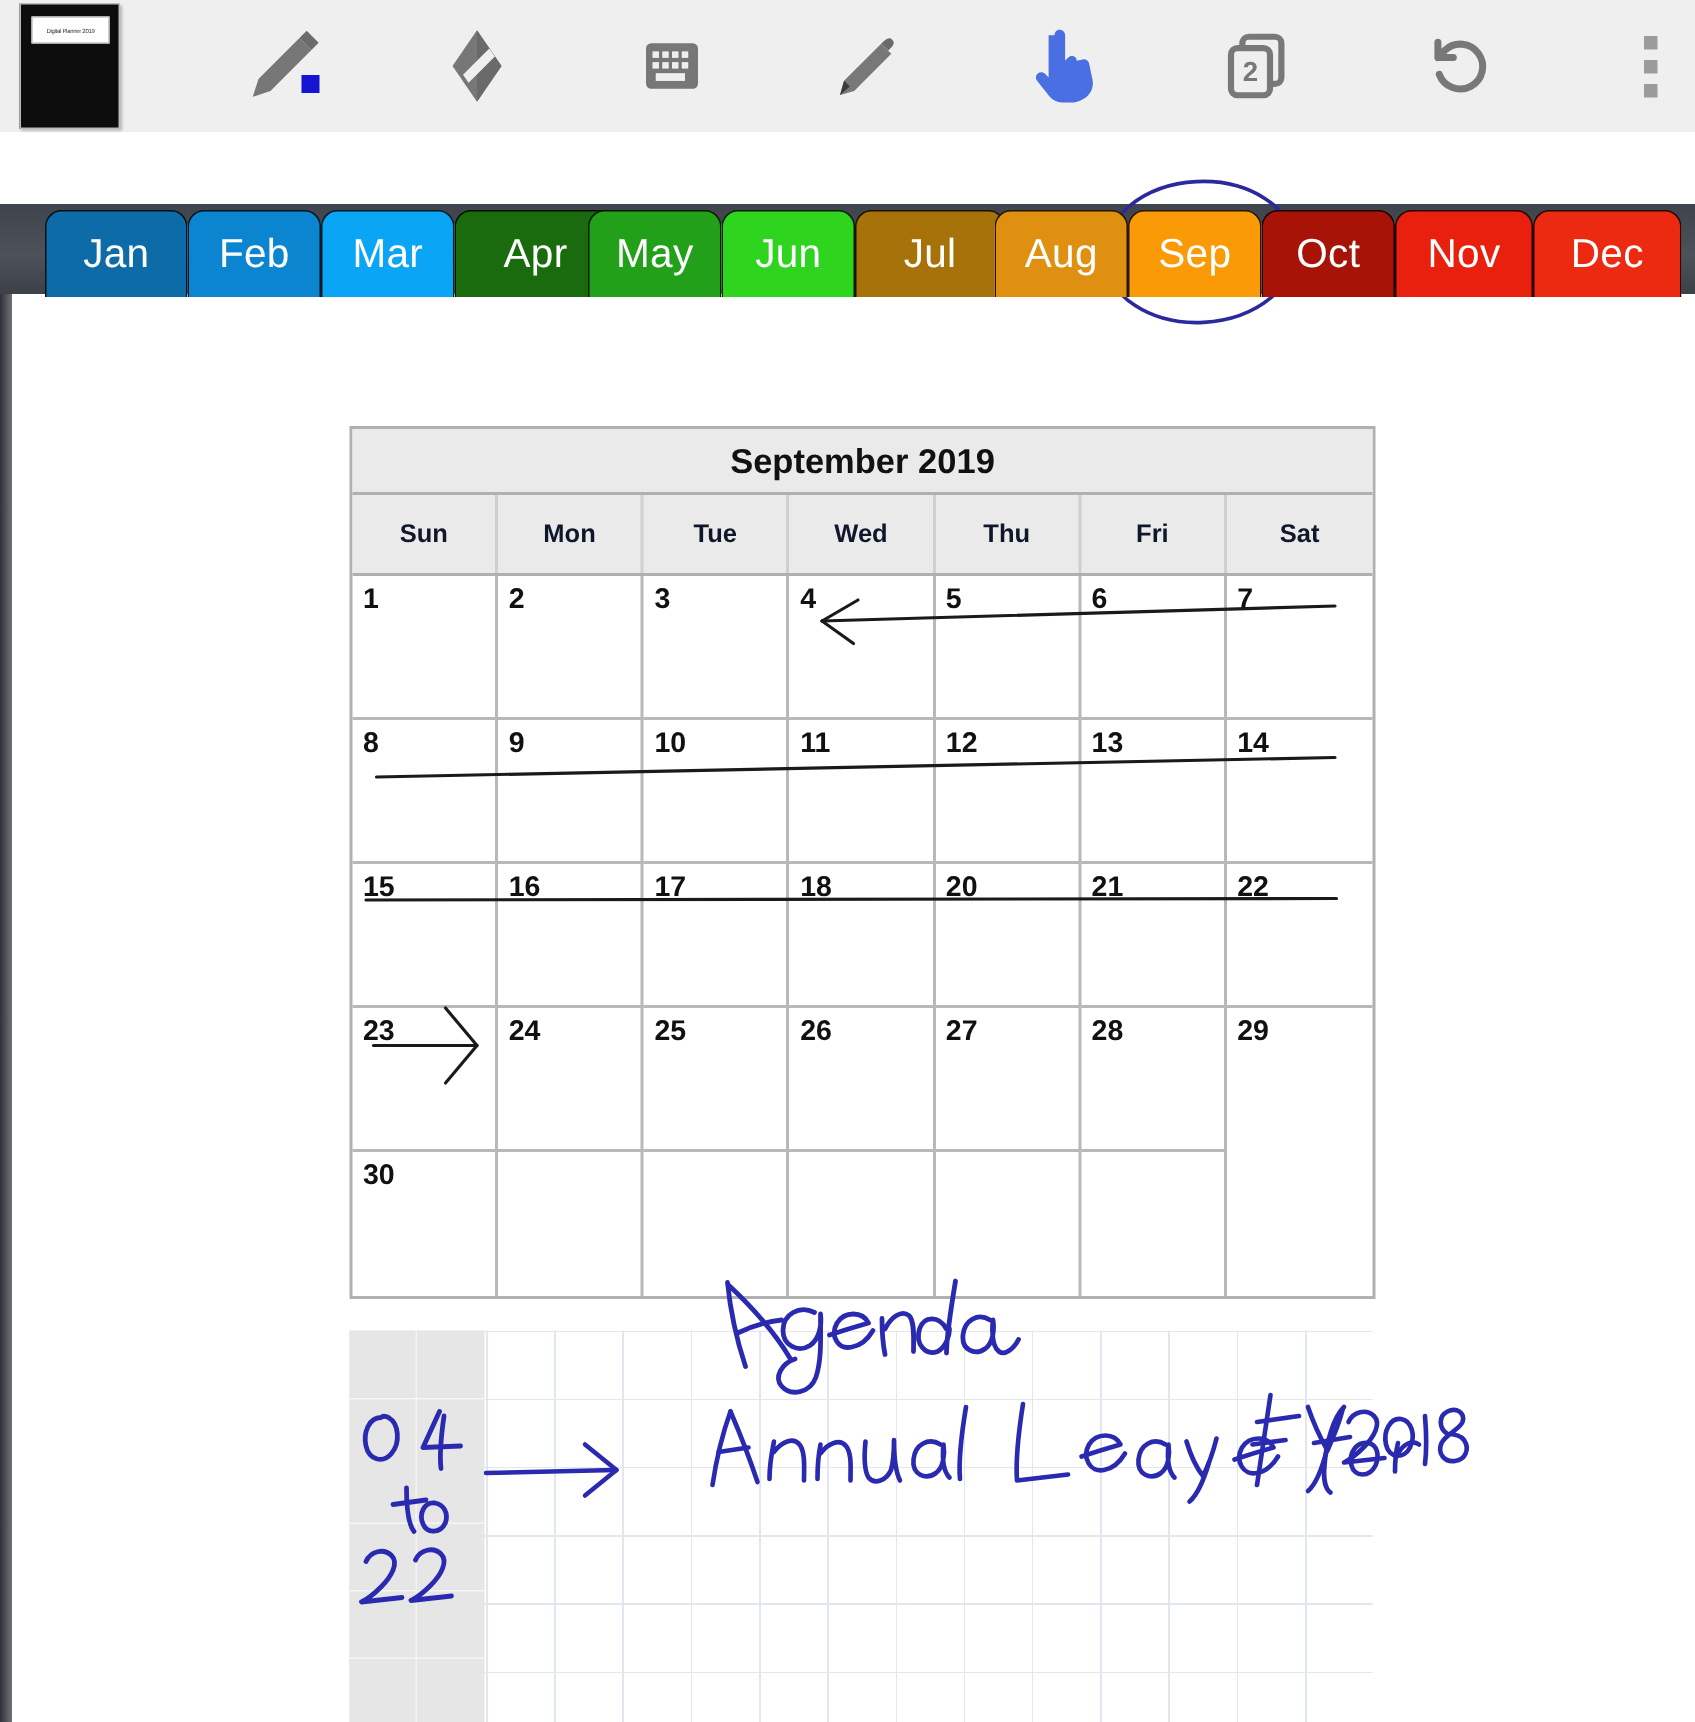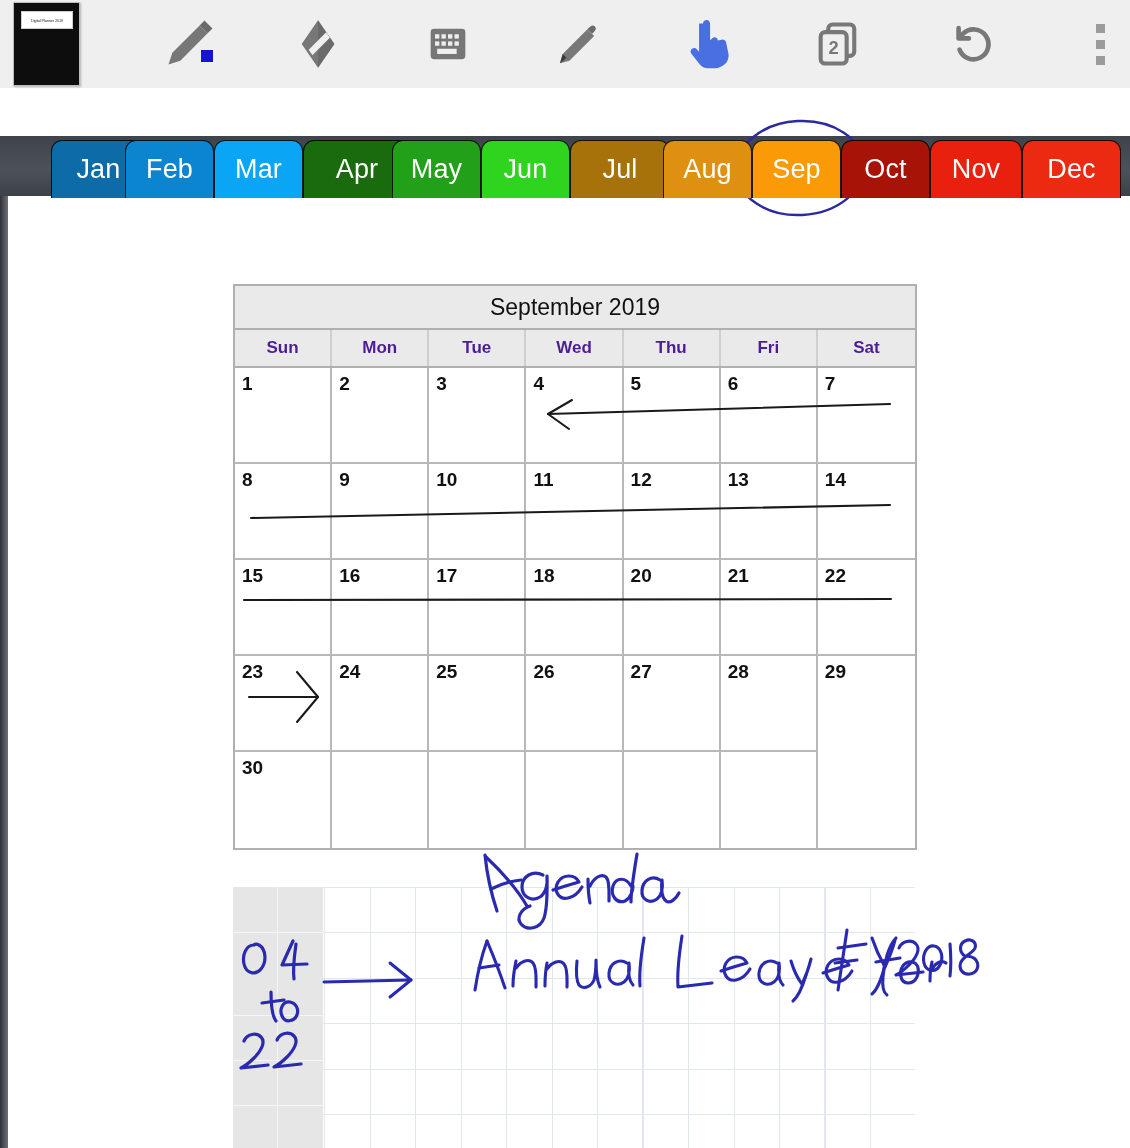--- a/index.html
+++ b/index.html
@@ -80,31 +80,31 @@
   
   .cal {
     position: absolute; left: 233px; top: 284px;
     width: 684px;
     border: 2px solid #b0b0b0;
     background: #ffffff;
   }
   .cal-title {
     height: 44px; background: #eaeaea;
     display: flex; align-items: center; justify-content: center;
-    font-size: 23px; font-weight: normal; color: #111;
+    font-size: 23px; font-weight: bold; color: #111;
     border-bottom: 2px solid #b0b0b0;
   }
   .cal-dow {
     display: grid; grid-template-columns: repeat(7, 1fr);
     background: #eaeaea;
     border-bottom: 2px solid #b0b0b0;
   }
   .cal-dow div {
-    height: 36px; display: flex; align-items: center; justify-content: center;
-    font-size: 17px; font-weight: bold; color: #4c1d95;
+    height: 52px; display: flex; align-items: center; justify-content: center;
+    font-size: 17px; font-weight: bold; color: #0f172a;
     border-right: 2px solid #cfcfcf;
   }
   .cal-dow div:last-child { border-right: none; }
   .cal-grid { display: grid; grid-template-columns: repeat(7, 1fr); }
   .cal-cell {
     height: 96px;
     border-right: 2px solid #b8b8b8;
     border-bottom: 2px solid #b8b8b8;
     padding: 5px 0 0 7px;
     font-size: 19px; font-weight: bold; color: #111;
@@ -226,21 +226,21 @@
       <span class="kebab">
         <i></i>
           <i></i>
           <i></i>
       </span>
     </div>
   </div>
 
   <div class="tabstrip">
     <div class="bar-shadow"></div>
-    <div class="month-tab" id="tab0" style="left: 30px; width: 95px; background: rgb(13, 107, 168); z-index: 1; margin-left: 21px;">
+    <div class="month-tab" id="tab0" style="left: 30px; width: 95px; background: rgb(13, 107, 168); z-index: 1;">
         <span>Jan</span>
       </div>
     <div class="month-tab" id="tab1" style="left: 125px; width: 89px; background: rgb(12, 133, 208); z-index: 1;">
         <span>Feb</span>
       </div>
     <div class="month-tab" id="tab2" style="left: 214px; width: 89px; background: rgb(10, 165, 245); z-index: 1;">
         <span>Mar</span>
       </div>
     <div class="month-tab" id="tab3" style="left: 303px; width: 108px; background: rgb(26, 107, 14); z-index: 1;">
         <span>Apr</span>

